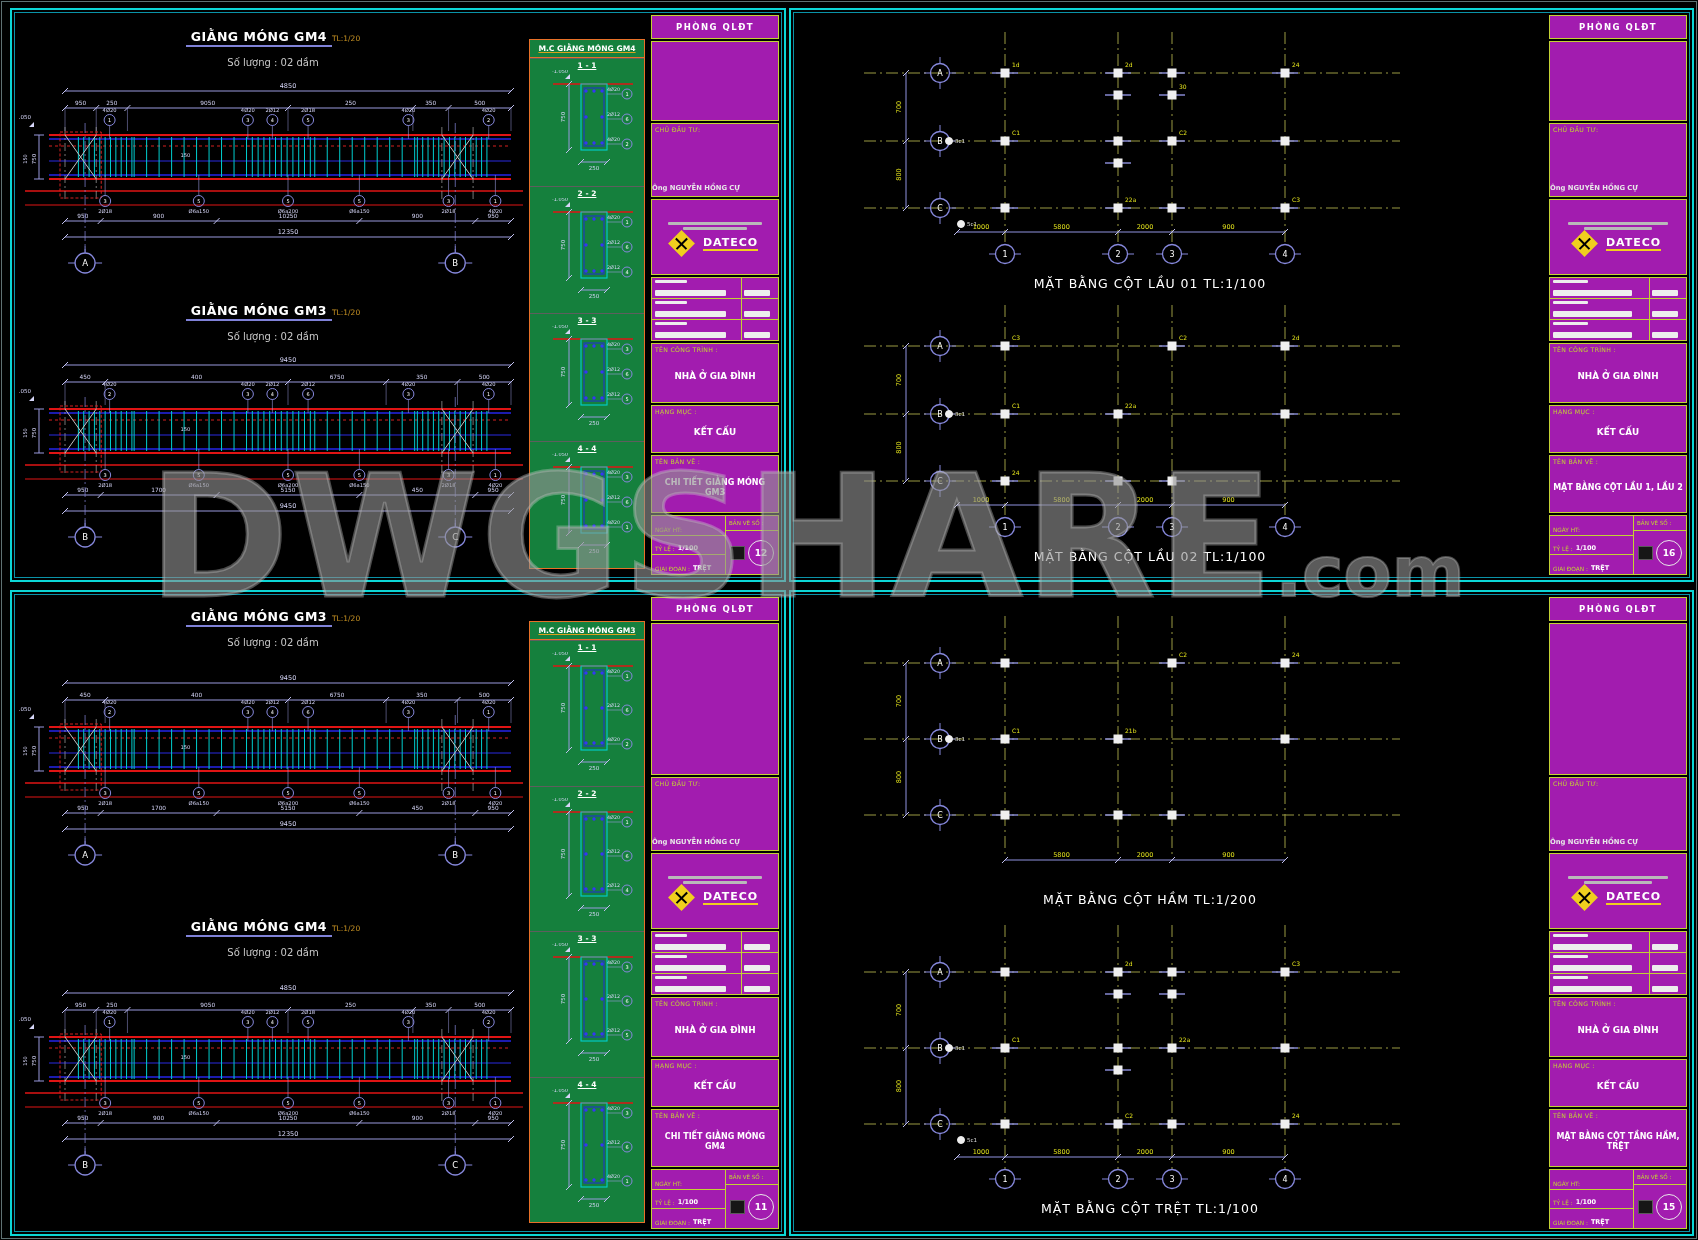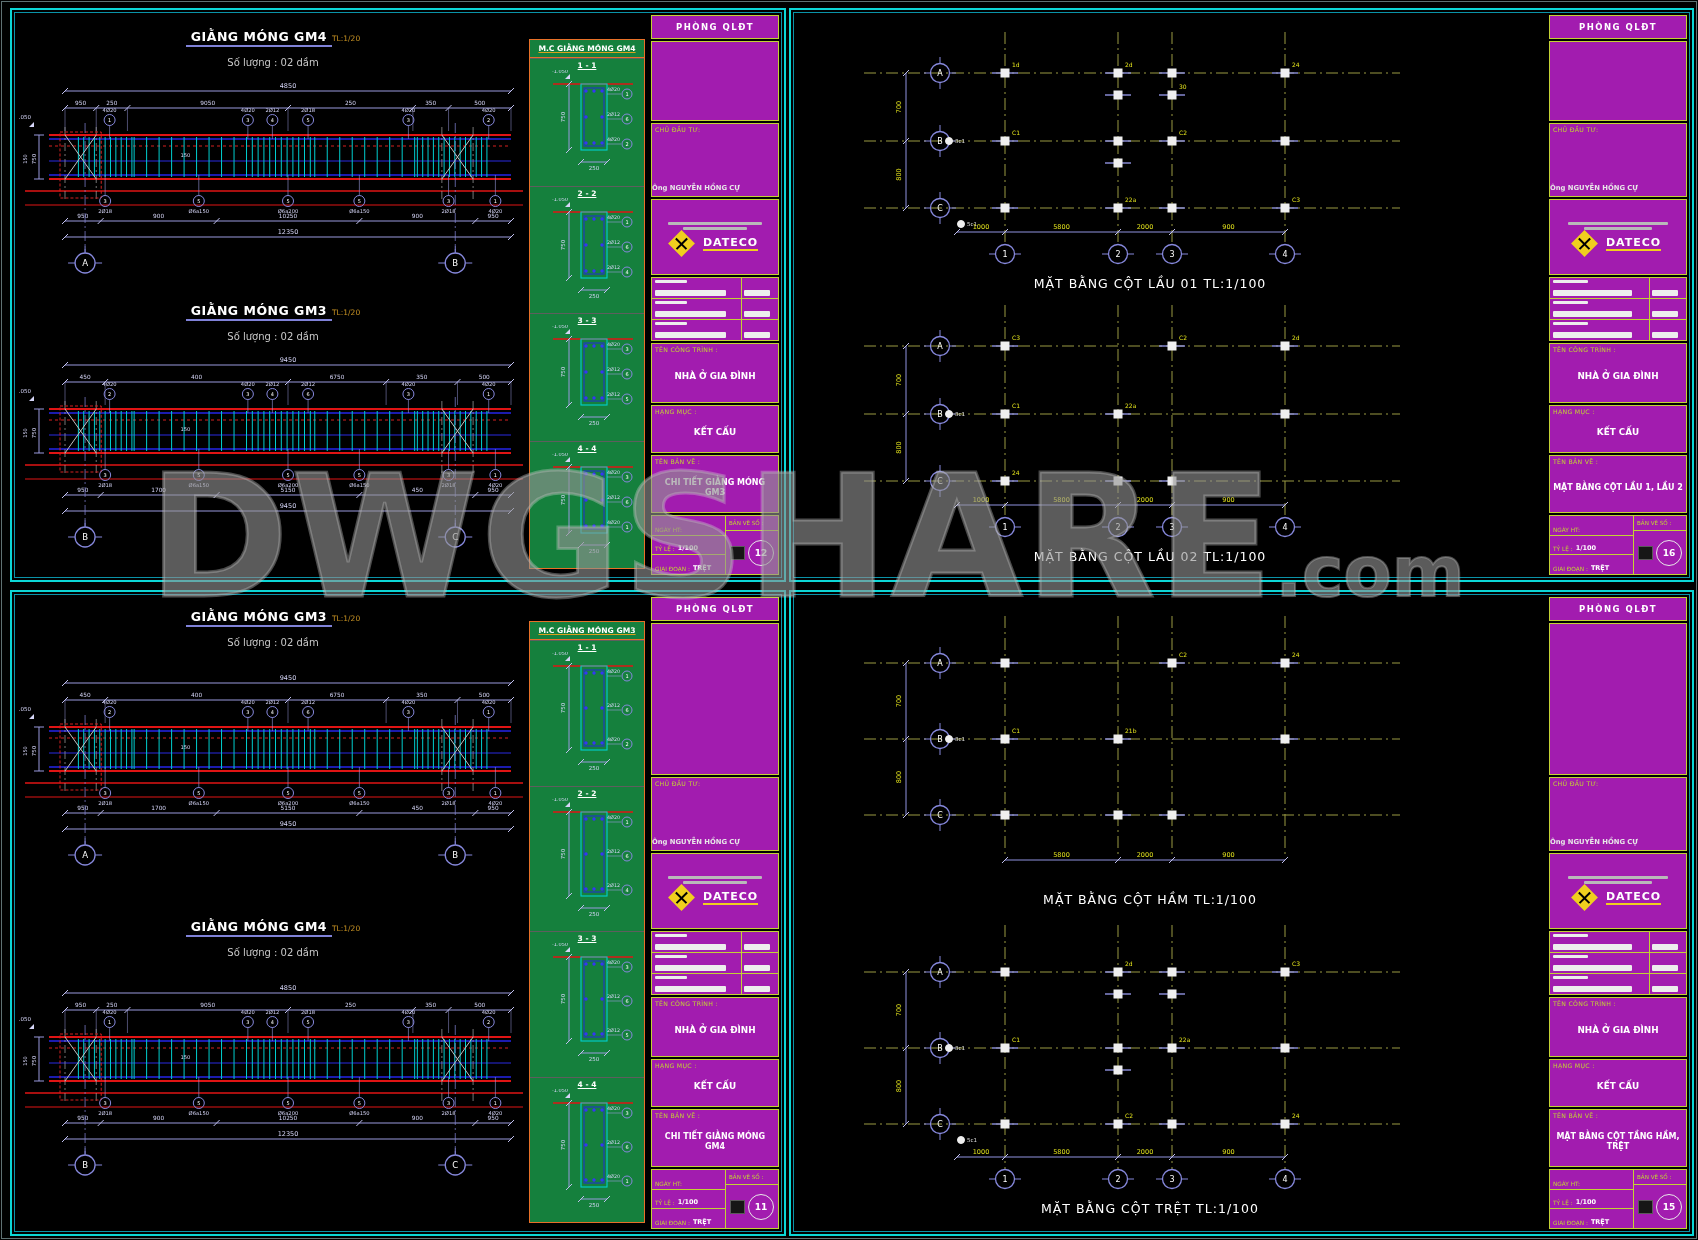--- a/index.html
+++ b/index.html
@@ -1673,21 +1673,21 @@
             <text x="261.5" y="245" font-size="6.5" fill="#e4e41c" text-anchor="middle">5800</text>
             <text x="345" y="245" font-size="6.5" fill="#e4e41c" text-anchor="middle">2000</text>
             <text x="428.5" y="245" font-size="6.5" fill="#e4e41c" text-anchor="middle">900</text>
             <line x1="106" y1="51" x2="106" y2="203" stroke="#9093e0" stroke-width="1"></line>
             <line x1="103" y1="54" x2="109" y2="48" stroke="#c0c0ee" stroke-width="1"></line>
             <line x1="103" y1="130" x2="109" y2="124" stroke="#c0c0ee" stroke-width="1"></line>
             <line x1="103" y1="206" x2="109" y2="200" stroke="#c0c0ee" stroke-width="1"></line>
             <text x="101" y="89" font-size="6.5" fill="#e4e41c" text-anchor="middle" transform="rotate(-90 101 89)">700</text>
             <text x="101" y="165" font-size="6.5" fill="#e4e41c" text-anchor="middle" transform="rotate(-90 101 165)">800</text>
           </svg>
-          <div class="plan-title">MẶT BẰNG CỘT HẦM TL:1/100</div>
+          <div class="plan-title">MẶT BẰNG CỘT HẦM TL:1/200</div>
         </div>
         <div class="plan-block">
           <svg width="744" height="282" viewBox="0 0 744 282">
             <line x1="64" y1="51" x2="600" y2="51" stroke="#9a9a42" stroke-width="1" stroke-dasharray="12 4 2 4"></line>
             <circle cx="140" cy="51" r="9.5" fill="none" stroke="#8688dc" stroke-width="1.3"></circle>
             <line x1="124" y1="51" x2="130.5" y2="51" stroke="#8688dc" stroke-width="1"></line>
             <line x1="149.5" y1="51" x2="156" y2="51" stroke="#8688dc" stroke-width="1"></line>
             <line x1="140" y1="35" x2="140" y2="41.5" stroke="#8688dc" stroke-width="1"></line>
             <line x1="140" y1="60.5" x2="140" y2="67" stroke="#8688dc" stroke-width="1"></line>
             <text x="140" y="54" font-size="8" fill="#fff" text-anchor="middle">A</text>

